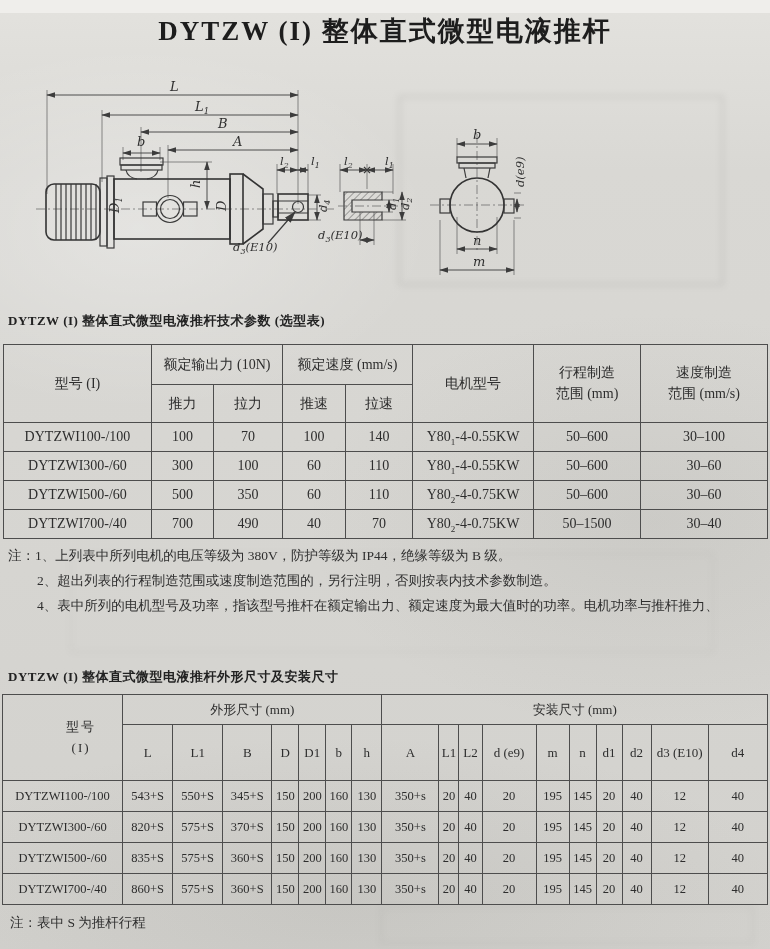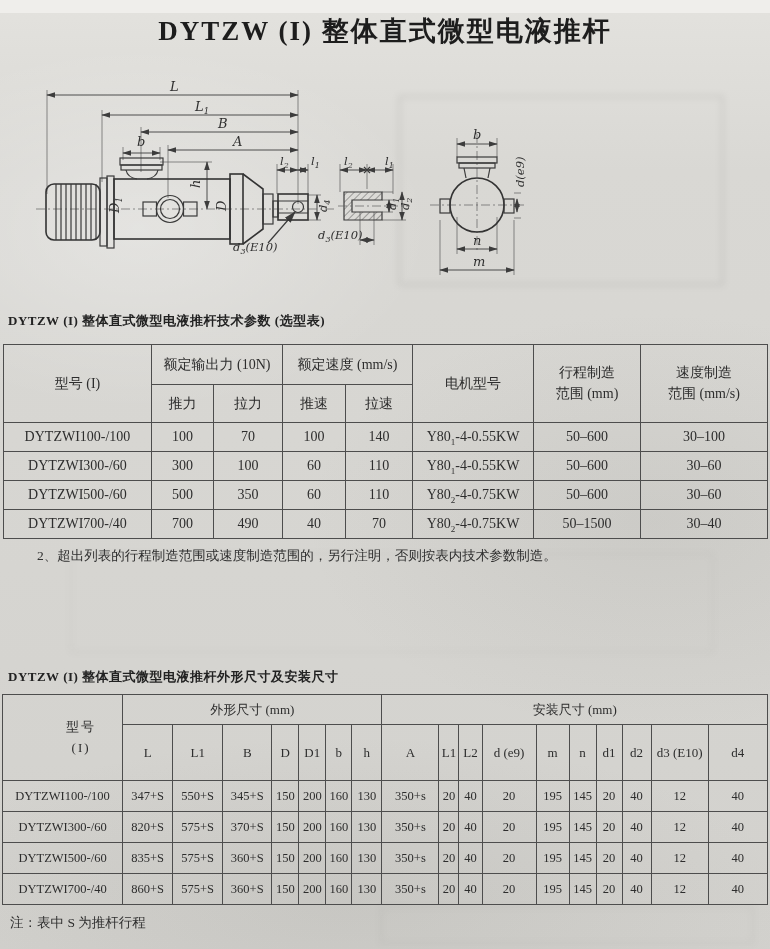--- a/index.html
+++ b/index.html
@@ -255,21 +255,23 @@
         <td>40</td>
         <td>70</td>
         <td>Y80<sub>2</sub>-4-0.75KW</td>
         <td>50–1500</td>
         <td>30–40</td>
       </tr>
     </tbody>
 </table>
 
 <div class="notes">
+  <div class="line n-first">注：1、上列表中所列电机的电压等级为 380V，防护等级为 IP44，绝缘等级为 B 级。</div>
   <div class="line n-num">2、超出列表的行程制造范围或速度制造范围的，另行注明，否则按表内技术参数制造。</div>
+  <div class="line n-num">4、表中所列的电机型号及功率，指该型号推杆在额定输出力、额定速度为最大值时的功率。电机功率与推杆推力、</div>
 </div>
 
 <div class="caption cap2">DYTZW (I) 整体直式微型电液推杆外形尺寸及安装尺寸</div>
 
 <table class="t2">
   <colgroup>
     <col style="width:120px">
       <col style="width:50px">
       <col style="width:50px">
       <col style="width:49px">
@@ -313,21 +315,21 @@
       <th>n</th>
       <th>d1</th>
       <th>d2</th>
       <th>d3 (E10)</th>
       <th>d4</th>
     </tr>
   </thead>
   <tbody>
       <tr>
         <td>DYTZWI100-/100</td>
-        <td>347+S</td>
+        <td>543+S</td>
         <td>550+S</td>
         <td>345+S</td>
         <td>150</td>
         <td>200</td>
         <td>160</td>
         <td>130</td>
         <td>350+s</td>
         <td>20</td>
         <td>40</td>
         <td>20</td>

